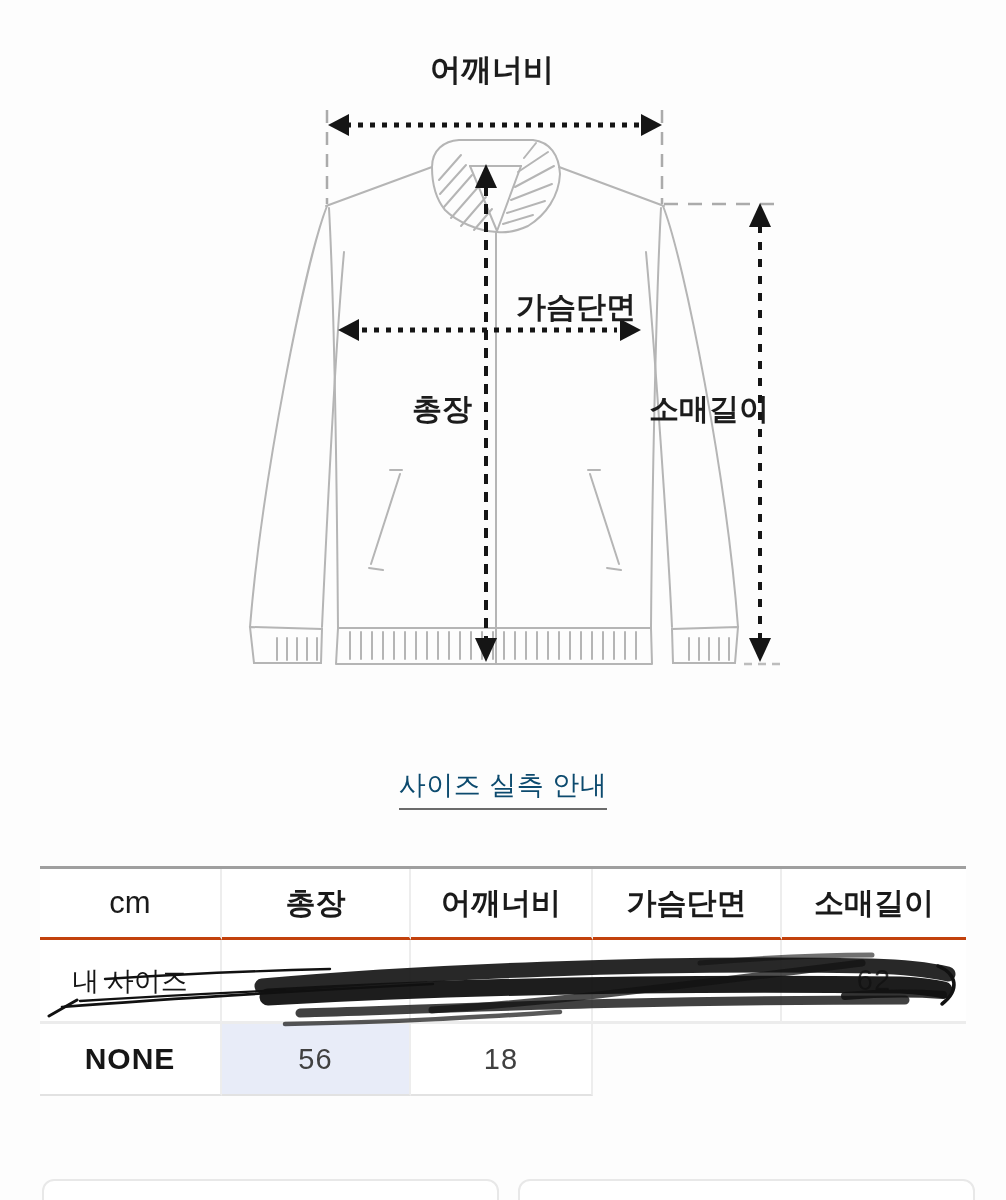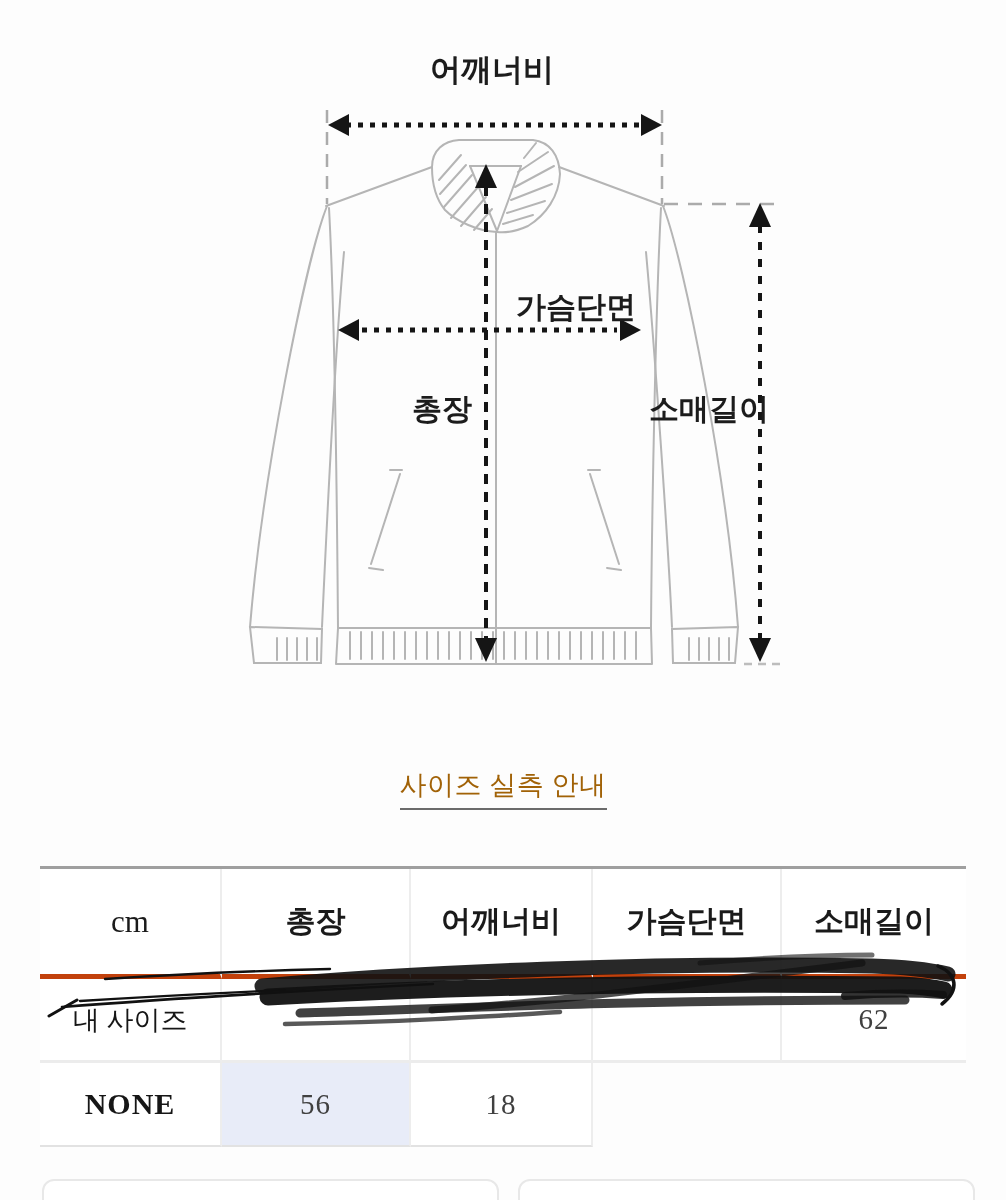--- a/index.html
+++ b/index.html
@@ -1,53 +1,53 @@
 <!DOCTYPE html>
 <html><head>
 <meta charset="utf-8">
 <style>
   html,body{margin:0;padding:0;}
   .page{
     position:relative;width:1006px;height:1200px;overflow:hidden;
     background:#fdfdfd;
-    font-family:Liberation Serif, serif;
+    font-family:Liberation Sans, sans-serif;
     color:#1a1a1a;
   }
   
   .diagram-svg{position:absolute;left:0;top:0;}
   .diagram-label{font-weight:bold;font-size:30px;fill:#1c1c1c;}
   .diagram-label.big{font-size:31px;}
   
   .links{
     position:absolute;left:0;top:767px;width:1006px;
     display:flex;justify-content:center;gap:24px;
   }
   .links a{
-    font-size:27px;color:#a16207;text-decoration:none;
+    font-size:27px;color:#0c4a6e;text-decoration:none;
     border-bottom:2px solid #6b6b6b;padding-bottom:5px;
     letter-spacing:0.5px;
   }
   
   .size-table{
     position:absolute;left:40px;top:866px;width:926px;
     border-top:3px solid #9f9f9f;
     display:grid;
     grid-template-columns:182px 189px 182px 189px 184px;
   }
   .cell{
     box-sizing:border-box;
     display:flex;align-items:center;justify-content:center;
     border-right:2px solid #ededed;
     background:#fff;
   }
   .cell.col-last{border-right:none;}
-  .cell.hdr{height:110px;border-bottom:5px solid #c2410c;font-size:30px;font-weight:bold;}
+  .cell.hdr{height:71px;border-bottom:3px solid #c2410c;font-size:30px;font-weight:bold;}
   .cell.hdr.unit{font-weight:normal;font-size:31px;}
   .cell.r2{height:84px;border-bottom:3px solid #ececec;}
-  .cell.r3{height:84px;border-bottom:2px solid #e2e2e2;}
+  .cell.r3{height:72px;border-bottom:2px solid #e2e2e2;}
   .cell.hl{background:#e8ecf8;}
   .row-label{font-size:27px;color:#161616;}
   .row-label.strong{font-size:30px;font-weight:600;letter-spacing:1px;}
   .val{font-size:29px;color:#404040;letter-spacing:1px;}
   
   .scribble-svg{position:absolute;left:0;top:0;pointer-events:none;z-index:5;}
   
   .bottom-card{
     position:absolute;top:1179px;height:70px;background:#ffffff;
     border:2px solid #e8e8e8;border-radius:12px;box-sizing:border-box;

